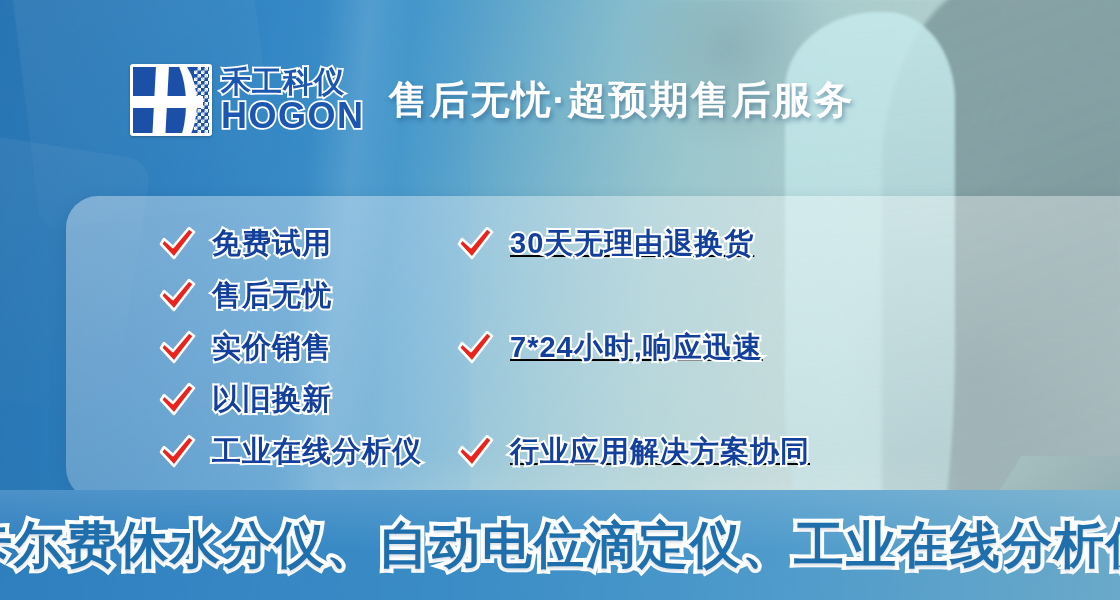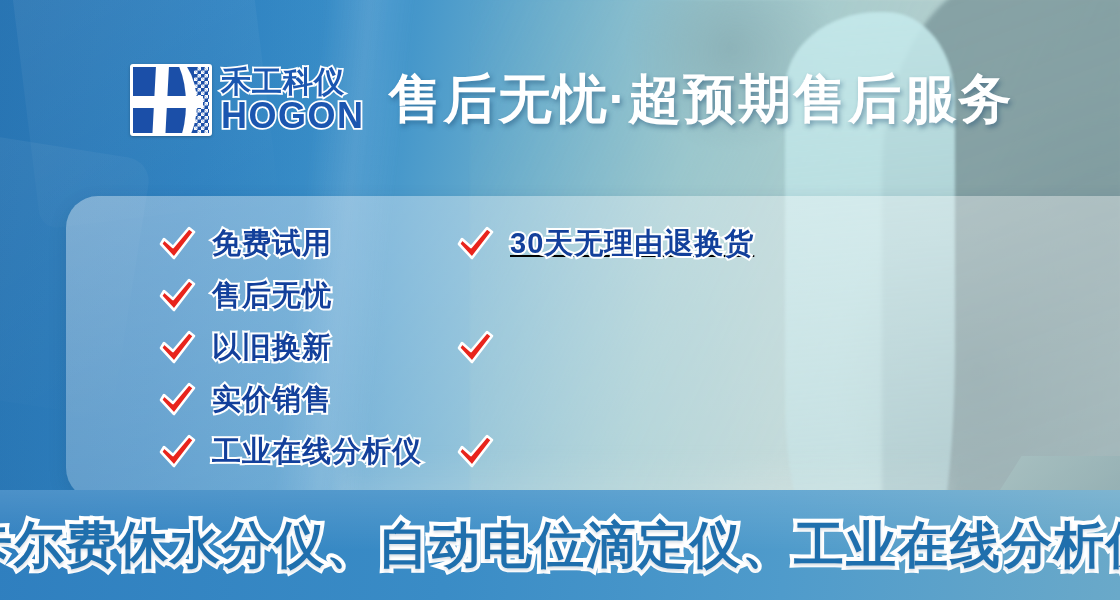--- a/index.html
+++ b/index.html
@@ -113,21 +113,21 @@
   .logo-cn{
     font-size:30px;font-weight:700;letter-spacing:1px;color:#1b56b0;
     -webkit-text-stroke:3.5px #ffffff;paint-order:stroke fill;
   }
   .logo-en{
     font-size:36px;font-weight:700;letter-spacing:1.5px;color:#1b56b0;
     -webkit-text-stroke:3.5px #ffffff;paint-order:stroke fill;
     margin-top:2px;
   }
   .header-title{
-    font-size:53px;font-weight:700;color:#ffffff;letter-spacing:2px;
+    font-size:39px;font-weight:700;color:#ffffff;letter-spacing:2px;
     text-shadow:2px 3px 5px rgba(25,70,110,.45);
     white-space:nowrap;margin-left:6px;
   }
 
   
   .card{
     position:absolute;left:66px;top:196px;width:1088px;height:304px;
     background:linear-gradient(180deg, rgba(255,255,255,.36), rgba(255,255,255,.26));
     border-radius:32px;
     box-shadow:0 6px 18px rgba(20,60,100,.16);
@@ -220,59 +220,61 @@
         <svg class="check" viewBox="0 0 38 36">
           <path d="M3 18 L6 13 L15 21 L31 2 L36 6 L16 32 Z" fill="#e8241c" stroke="#ffffff" stroke-width="2.6" stroke-linejoin="round"></path>
         </svg>
         <span class="feature-label">售后无忧</span>
       </div>
 
       <div class="feature">
         <svg class="check" viewBox="0 0 38 36">
           <path d="M3 18 L6 13 L15 21 L31 2 L36 6 L16 32 Z" fill="#e8241c" stroke="#ffffff" stroke-width="2.6" stroke-linejoin="round"></path>
         </svg>
+        <span class="feature-label">实价销售</span>
+      </div>
+
+      <div class="feature">
+        <svg class="check" viewBox="0 0 38 36">
+          <path d="M3 18 L6 13 L15 21 L31 2 L36 6 L16 32 Z" fill="#e8241c" stroke="#ffffff" stroke-width="2.6" stroke-linejoin="round"></path>
+        </svg>
         <span class="feature-label">以旧换新</span>
       </div>
 
       <div class="feature">
         <svg class="check" viewBox="0 0 38 36">
           <path d="M3 18 L6 13 L15 21 L31 2 L36 6 L16 32 Z" fill="#e8241c" stroke="#ffffff" stroke-width="2.6" stroke-linejoin="round"></path>
         </svg>
-        <span class="feature-label">实价销售</span>
-      </div>
-
-      <div class="feature">
-        <svg class="check" viewBox="0 0 38 36">
-          <path d="M3 18 L6 13 L15 21 L31 2 L36 6 L16 32 Z" fill="#e8241c" stroke="#ffffff" stroke-width="2.6" stroke-linejoin="round"></path>
-        </svg>
         <span class="feature-label">工业在线分析仪</span>
       </div>
 
     </div>
 
     <div class="col col-right">
 
       <div class="feature">
         <svg class="check" viewBox="0 0 38 36">
           <path d="M3 18 L6 13 L15 21 L31 2 L36 6 L16 32 Z" fill="#e8241c" stroke="#ffffff" stroke-width="2.6" stroke-linejoin="round"></path>
         </svg>
         <span class="feature-label">30天无理由退换货</span>
       </div>
 
 
       <div class="feature">
         <svg class="check" viewBox="0 0 38 36">
           <path d="M3 18 L6 13 L15 21 L31 2 L36 6 L16 32 Z" fill="#e8241c" stroke="#ffffff" stroke-width="2.6" stroke-linejoin="round"></path>
         </svg>
-      </div>
-
-      <div class="feature">
-        <svg class="check" viewBox="0 0 38 36">
-          <path d="M3 18 L6 13 L15 21 L31 2 L36 6 L16 32 Z" fill="#e8241c" stroke="#ffffff" stroke-width="2.6" stroke-linejoin="round"></path>
-        </svg>
+        <span class="feature-label">7*24小时,响应迅速</span>
+      </div>
+
+      <div class="feature">
+        <svg class="check" viewBox="0 0 38 36">
+          <path d="M3 18 L6 13 L15 21 L31 2 L36 6 L16 32 Z" fill="#e8241c" stroke="#ffffff" stroke-width="2.6" stroke-linejoin="round"></path>
+        </svg>
+        <span class="feature-label">行业应用解决方案协同</span>
       </div>
 
 
     </div>
   </div>
 
   <div class="corner-fold"></div>
 
   <div class="bottom-strip">
     <div class="sheen"></div>

